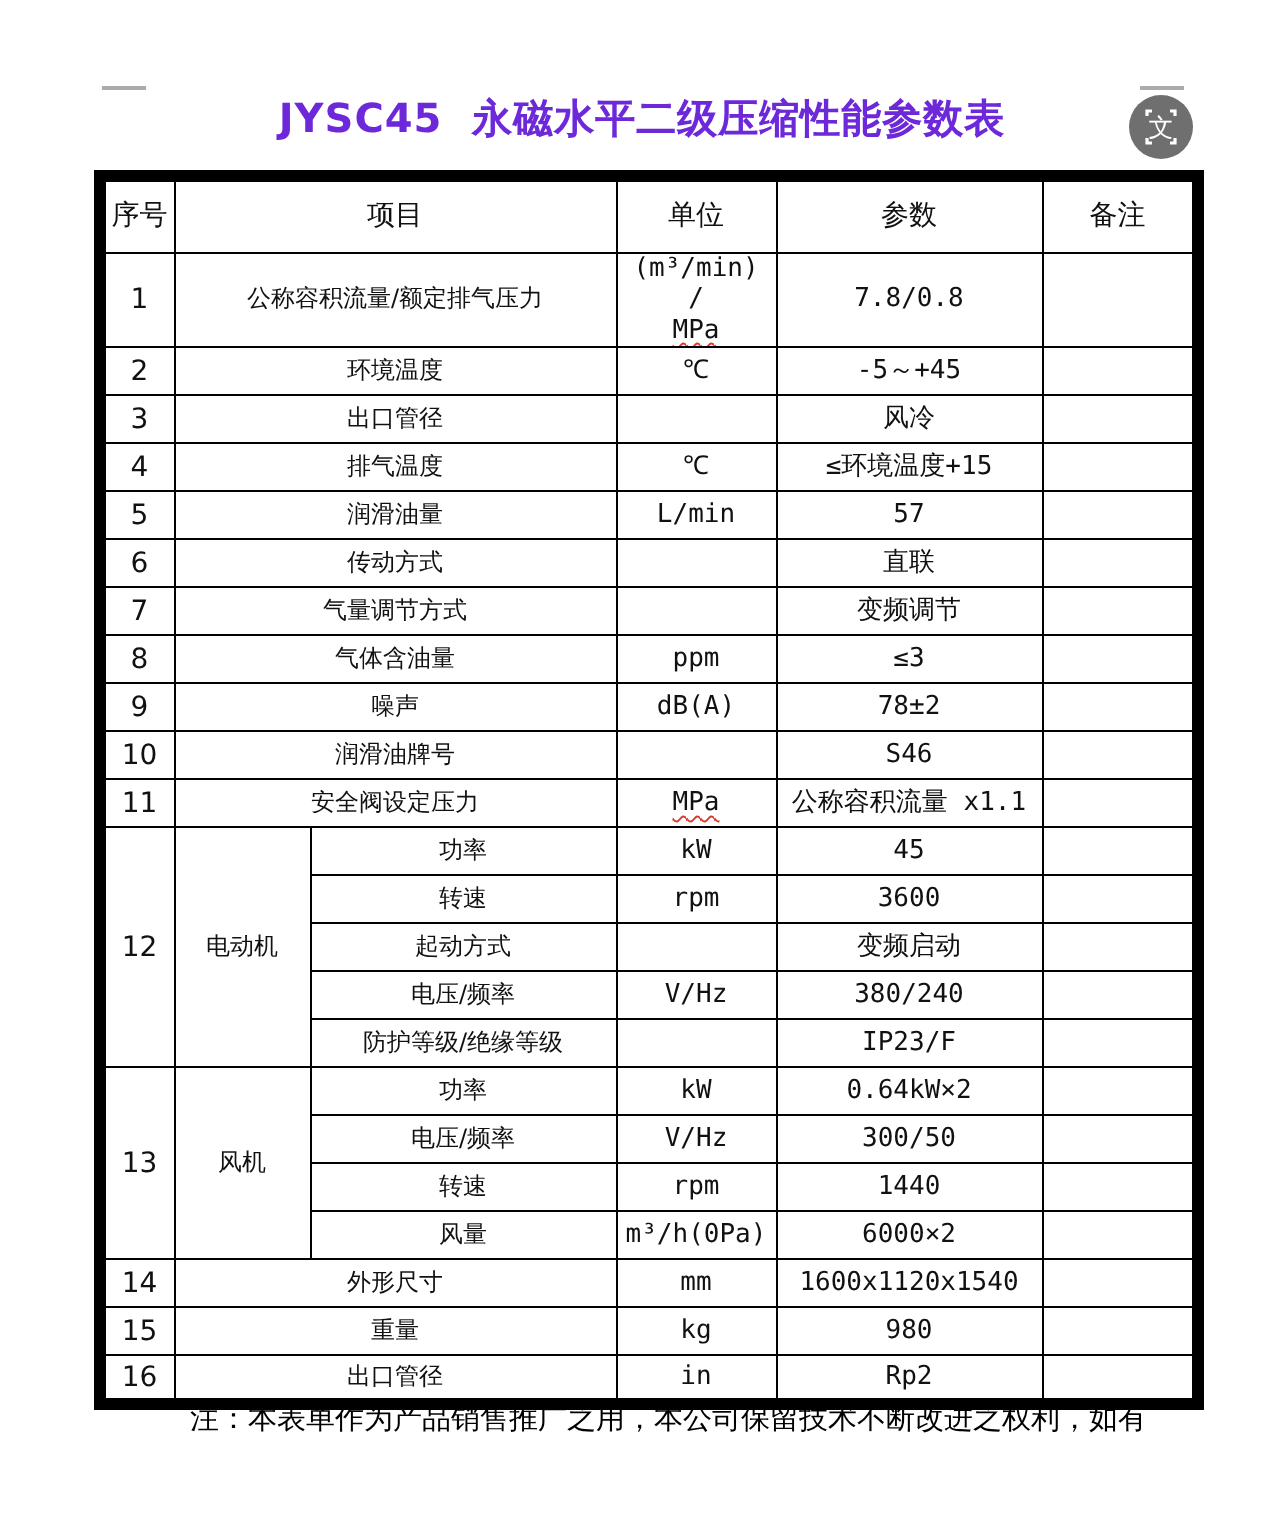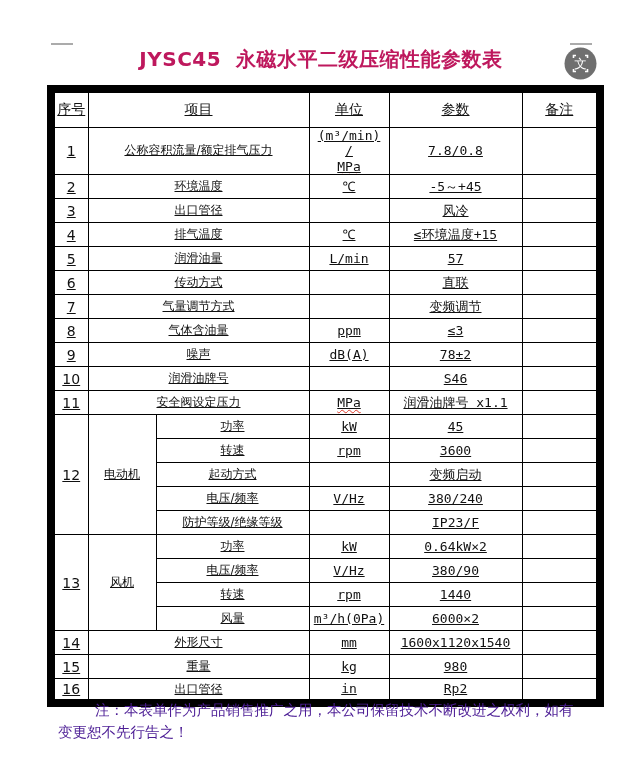--- a/index.html
+++ b/index.html
@@ -7,31 +7,30 @@
     width:642px;height:757px;background:#ffffff;color:#111;
     font-family:"DejaVu Sans","Liberation Sans",sans-serif;
     position:relative;overflow:hidden;
   }
   .page{position:absolute;inset:0;background:#fff;}
   .crop-mark{position:absolute;height:2px;background:#ababab;}
   .crop-mark.right{}
   .doc-title{
     position:absolute;top:46px;left:0;width:642px;
     text-align:center;font-size:20px;font-weight:bold;
-    letter-spacing:0.5px;white-space:pre-wrap;color:#be185d;
+    letter-spacing:0.5px;white-space:pre-wrap;color:#6d28d9;
   }
   .translate-btn{
     position:absolute;top:47px;left:564px;width:33px;height:33px;
     border:none;background:transparent;padding:0;cursor:pointer;
   }
   table.spec{
     position:absolute;top:85px;left:47px;
     border-collapse:collapse;table-layout:fixed;
-    border:8px solid #000000;
-    text-decoration:underline;
+    border:6px solid #000000;
   }
   td,th{
     border:1px solid #000;
     padding:0 2px;
     text-align:center;vertical-align:middle;
     font-size:14px;font-weight:normal;color:#111;
     overflow:hidden;
   }
   tr.h-head{height:38px;}
   tr.h-tall{height:37px;}
@@ -42,21 +41,21 @@
   }
   .c-item,.c-sub,.c-group{font-size:12px;}
   .misspell{
     text-decoration:underline wavy #dd3a2a;
     text-decoration-thickness:1px;
     text-underline-offset:2px;
     text-align:right;
   }
   .note{
     position:absolute;top:700px;left:58px;width:535px;
-    font-size:14.5px;line-height:1.5;color:#4c1d95;
+    font-size:14.5px;line-height:1.5;color:#000000;
   }
   .note .l1{padding-left:37px;}
 </style>
 </head>
 <body>
 
 <div class="page">
 
   <div class="crop-mark" style="left:51px;top:43px;width:22px;"></div>
   <div class="crop-mark right" style="left:570px;top:43px;width:22px;"></div>
@@ -160,21 +159,21 @@
           <td class="c-no">10</td>
           <td class="c-item" colspan="2">润滑油牌号</td>
           <td class="c-unit"></td>
           <td class="c-param">S46</td>
           <td class="c-remark"></td>
         </tr>
         <tr class="h-norm">
           <td class="c-no">11</td>
           <td class="c-item" colspan="2">安全阀设定压力</td>
           <td class="c-unit"><span class="misspell">MPa</span></td>
-          <td class="c-param">润滑油牌号 x1.1</td>
+          <td class="c-param">公称容积流量 x1.1</td>
           <td class="c-remark"></td>
         </tr>
         <tr class="h-norm">
           <td class="c-no" rowspan="5">12</td>
           <td class="c-group" rowspan="5">电动机</td>
           <td class="c-sub">功率</td>
           <td class="c-unit"><span>kW</span></td>
           <td class="c-param">45</td>
           <td class="c-remark"></td>
         </tr>
@@ -206,21 +205,21 @@
           <td class="c-no" rowspan="4">13</td>
           <td class="c-group" rowspan="4">风机</td>
           <td class="c-sub">功率</td>
           <td class="c-unit"><span>kW</span></td>
           <td class="c-param">0.64kW×2</td>
           <td class="c-remark"></td>
         </tr>
         <tr class="h-norm">
           <td class="c-sub">电压/频率</td>
           <td class="c-unit"><span>V/Hz</span></td>
-          <td class="c-param">380/90</td>
+          <td class="c-param">300/50</td>
           <td class="c-remark"></td>
         </tr>
         <tr class="h-norm">
           <td class="c-sub">转速</td>
           <td class="c-unit"><span>rpm</span></td>
           <td class="c-param">1440</td>
           <td class="c-remark"></td>
         </tr>
         <tr class="h-norm">
           <td class="c-sub">风量</td>
@@ -247,16 +246,15 @@
           <td class="c-item" colspan="2">出口管径</td>
           <td class="c-unit"><span>in</span></td>
           <td class="c-param">Rp2</td>
           <td class="c-remark"></td>
         </tr>
       </tbody>
   </table>
 
   <div class="note">
     <div class="l1">注：本表单作为产品销售推广之用，本公司保留技术不断改进之权利，如有</div>
-    <div class="l2">变更恕不先行告之！</div>
   </div>
 
 </div>
 
 </body></html>

